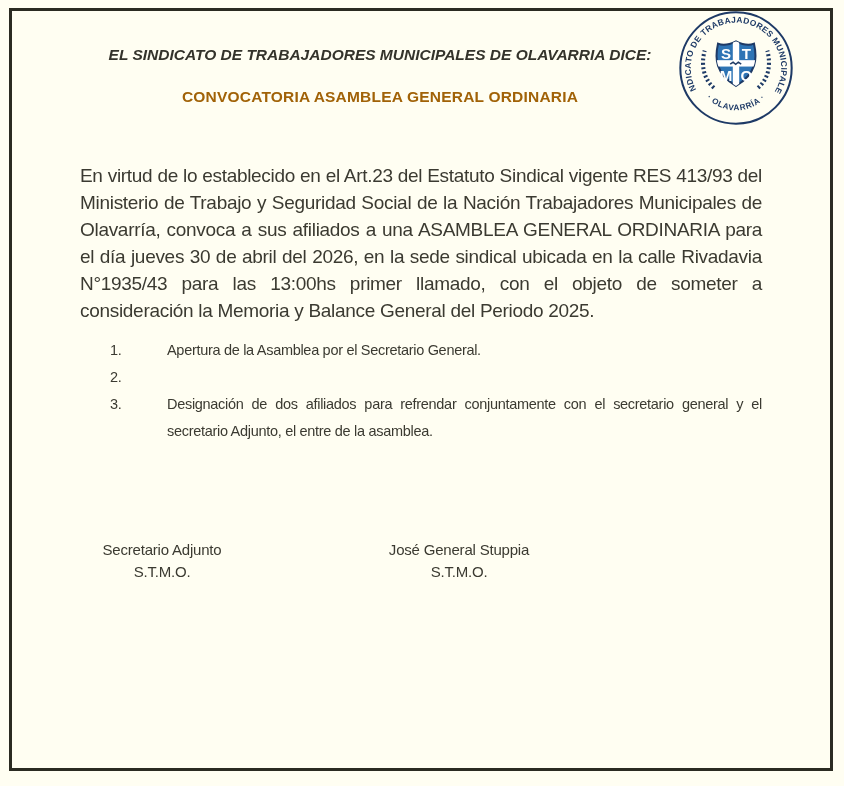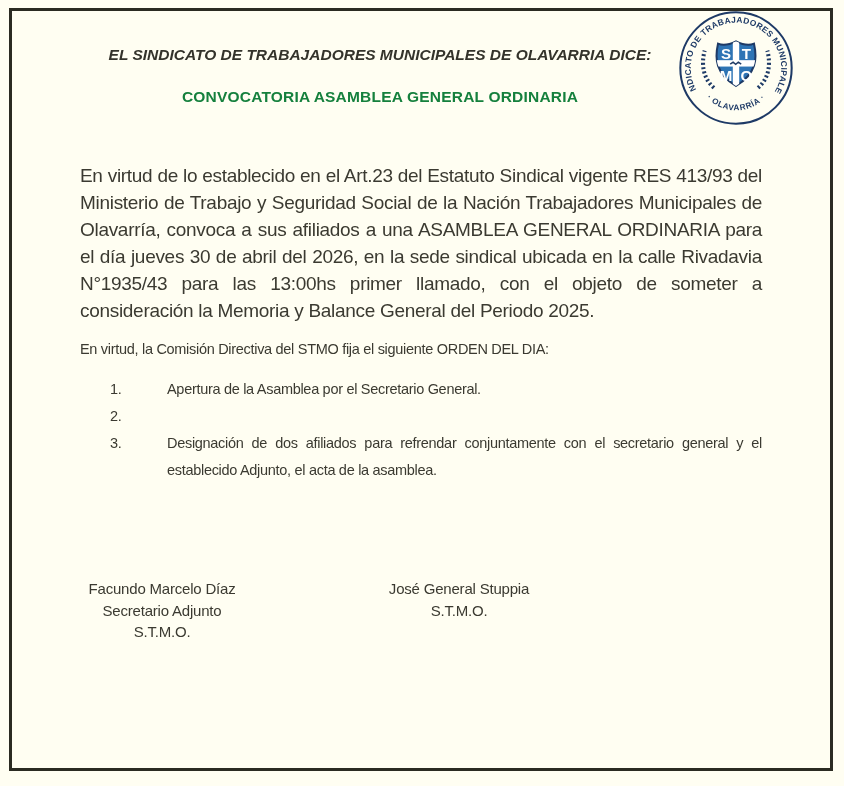--- a/index.html
+++ b/index.html
@@ -35,21 +35,21 @@
     position:absolute;left:80px;top:46px;width:682px;
   }
   .title{
     width:600px;text-align:center;
     font-style:italic;font-weight:bold;font-size:15.5px;
     color:#34332b;
   }
   .subtitle{
     width:600px;text-align:center;
     font-weight:bold;font-size:15.5px;margin-top:24px;
-    color:#15803d;
+    color:#a16207;
     letter-spacing:0.2px;
   }
   .para1{
     margin-top:56px;
     text-align:justify;
     font-size:19px;line-height:27px;letter-spacing:-0.3px;
   }
   .para2{
     margin-top:12px;
     font-size:14.5px;line-height:27px;letter-spacing:-0.3px;
@@ -103,39 +103,37 @@
   <text class="shield-letter" x="83" y="122">M</text>
   <text class="shield-letter" x="118" y="122">O</text>
   <path d="M 90,93.5 l 5,-3.5 4.5,3.5 4.5,-3.5 5,3.5" fill="none" stroke="var(--logo-navy)" stroke-width="2.6"></path>
 </svg>
 
 <div class="content">
   <div class="title">EL SINDICATO DE TRABAJADORES MUNICIPALES DE OLAVARRIA DICE:</div>
   <div class="subtitle">CONVOCATORIA ASAMBLEA GENERAL ORDINARIA</div>
 
   <div class="para1">En virtud de lo establecido en el Art.23 del Estatuto Sindical vigente RES 413/93 del Ministerio de Trabajo y Seguridad Social de la Nación Trabajadores Municipales de Olavarría, convoca a sus afiliados a una ASAMBLEA GENERAL ORDINARIA para el día jueves 30 de abril del 2026, en la sede sindical ubicada en la calle Rivadavia N°1935/43 para las 13:00hs primer llamado, con el objeto de someter a consideración la Memoria y Balance General del Periodo 2025.</div>
-  <div class="para2">En virtud, la Comisión Directiva del STMO fija el siguiente ORDEN DEL DIA:</div>
 
   <div class="order">
     <div class="oli">
       <span class="num">1.</span>
       <span class="txt">Apertura de la Asamblea por el Secretario General.</span>
     </div>
     <div class="oli">
       <span class="num">2.</span>
     </div>
     <div class="oli">
       <span class="num">3.</span>
-      <span class="txt">Designación de dos afiliados para refrendar conjuntamente con el secretario general y el establecido Adjunto, el acta de la asamblea.</span>
+      <span class="txt">Designación de dos afiliados para refrendar conjuntamente con el secretario general y el secretario Adjunto, el entre de la asamblea.</span>
     </div>
   </div>
 
   <div class="sigrow">
     <div class="sig">
-      <div>Facundo Marcelo Díaz</div>
       <div>Secretario Adjunto</div>
       <div>S.T.M.O.</div>
     </div>
     <div class="sig">
       <div>José General Stuppia</div>
       <div>S.T.M.O.</div>
     </div>
   </div>
 </div>
 

